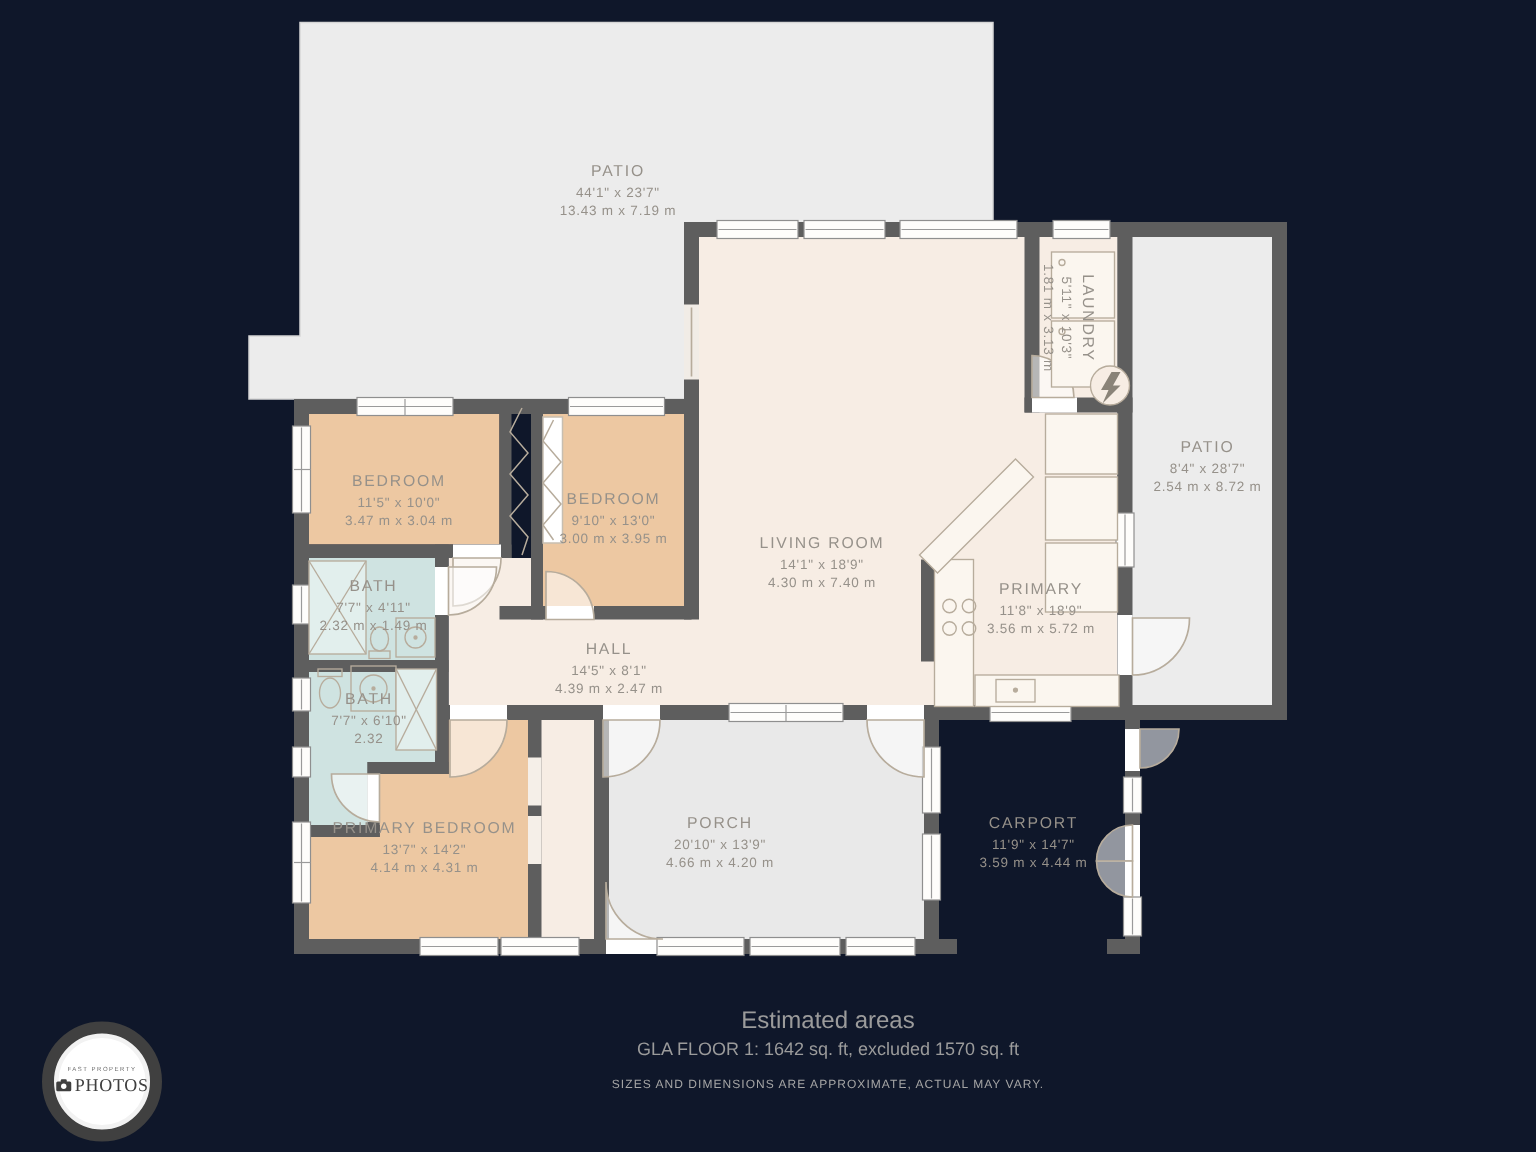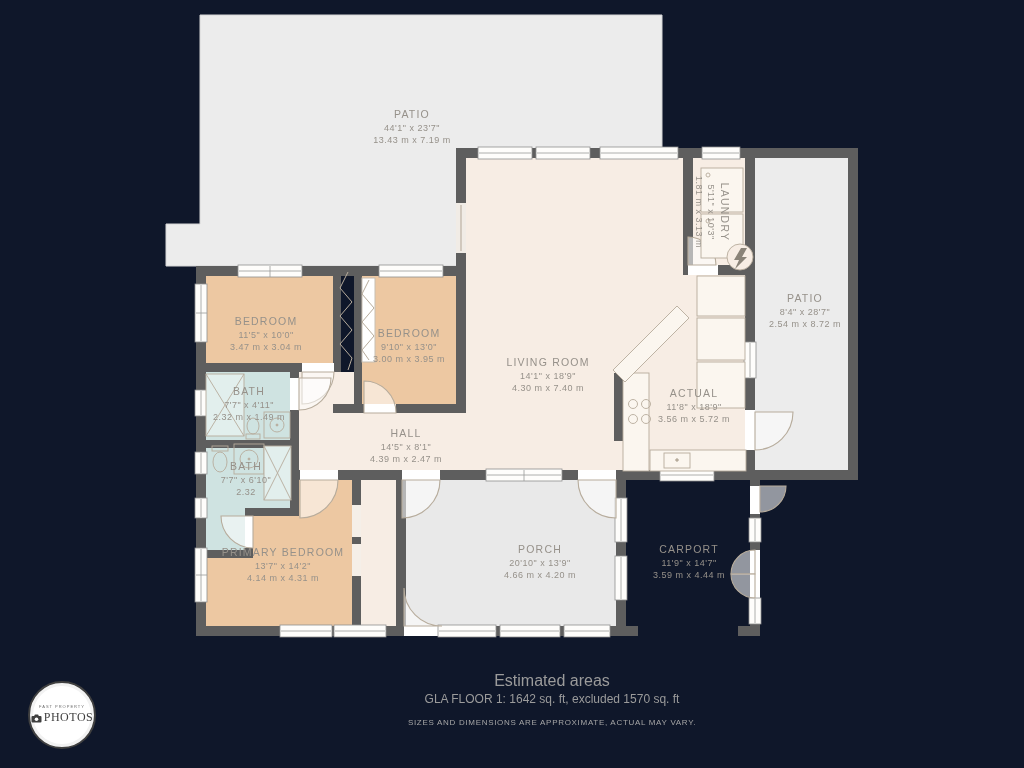--- a/index.html
+++ b/index.html
@@ -12,21 +12,21 @@
   .room-label.rot{transform:translate(-50%,-50%) rotate(90deg);}
   .rname{font-size:10.5px;letter-spacing:1.2px;}
   .rdim{font-size:9px;letter-spacing:.5px;}
 
   .footer{position:absolute;left:0;top:672px;width:1024px;text-align:center;color:#9b9b9b;padding-left:40px;}
   .f-title{font-size:16px;margin-bottom:2px;}
   .f-line{font-size:12px;margin-bottom:2px;}
   .f-disclaimer{font-size:8px;letter-spacing:.7px;margin-top:12px;color:#a5a5a5;}
 
   .logo{position:absolute;left:28px;top:681px;width:68px;height:68px;}
-  .logo-ring{width:64px;height:64px;border-radius:50%;border:2px solid #404040;
+  .logo-ring{width:64px;height:64px;border-radius:50%;border:8px solid #404040;
              background:#ffffff;box-shadow:inset 0 0 0 3px #f2f2f2;
              display:flex;flex-direction:column;align-items:center;justify-content:center;}
   .brand-top{font-size:4px;letter-spacing:1px;color:#6d6d6d;text-align:center;}
   .brand-row{display:flex;align-items:center;gap:2px;}
   .brand-main{font-family:"Liberation Serif",serif;font-size:12px;letter-spacing:.5px;color:#3f3f3f;}
 </style>
 </head>
 <body>
 
 <div class="stage">
@@ -311,21 +311,21 @@
     <div class="rname">BEDROOM</div>
     <div class="rdim">9'10" x 13'0"</div>
     <div class="rdim">3.00 m x 3.95 m</div>
   </div>
   <div class="room-label" style="left:548px;top:375px">
     <div class="rname">LIVING ROOM</div>
     <div class="rdim">14'1" x 18'9"</div>
     <div class="rdim">4.30 m x 7.40 m</div>
   </div>
   <div class="room-label" style="left:694px;top:406px">
-    <div class="rname">ACTUAL</div>
+    <div class="rname">PRIMARY</div>
     <div class="rdim">11'8" x 18'9"</div>
     <div class="rdim">3.56 m x 5.72 m</div>
   </div>
   <div class="room-label" style="left:249px;top:404px">
     <div class="rname">BATH</div>
     <div class="rdim">7'7" x 4'11"</div>
     <div class="rdim">2.32 m x 1.49 m</div>
   </div>
   <div class="room-label" style="left:406px;top:446px">
     <div class="rname">HALL</div>
@@ -335,21 +335,21 @@
   <div class="room-label" style="left:246px;top:479px">
     <div class="rname">BATH</div>
     <div class="rdim">7'7" x 6'10"</div>
     <div class="rdim">2.32</div>
   </div>
   <div class="room-label" style="left:283px;top:565px">
     <div class="rname">PRIMARY BEDROOM</div>
     <div class="rdim">13'7" x 14'2"</div>
     <div class="rdim">4.14 m x 4.31 m</div>
   </div>
-  <div class="room-label" style="left:540px;top:562px">
+  <div class="room-label" style="left:480px;top:562px">
     <div class="rname">PORCH</div>
     <div class="rdim">20'10" x 13'9"</div>
     <div class="rdim">4.66 m x 4.20 m</div>
   </div>
   <div class="room-label" style="left:689px;top:562px">
     <div class="rname">CARPORT</div>
     <div class="rdim">11'9" x 14'7"</div>
     <div class="rdim">3.59 m x 4.44 m</div>
   </div>
 

